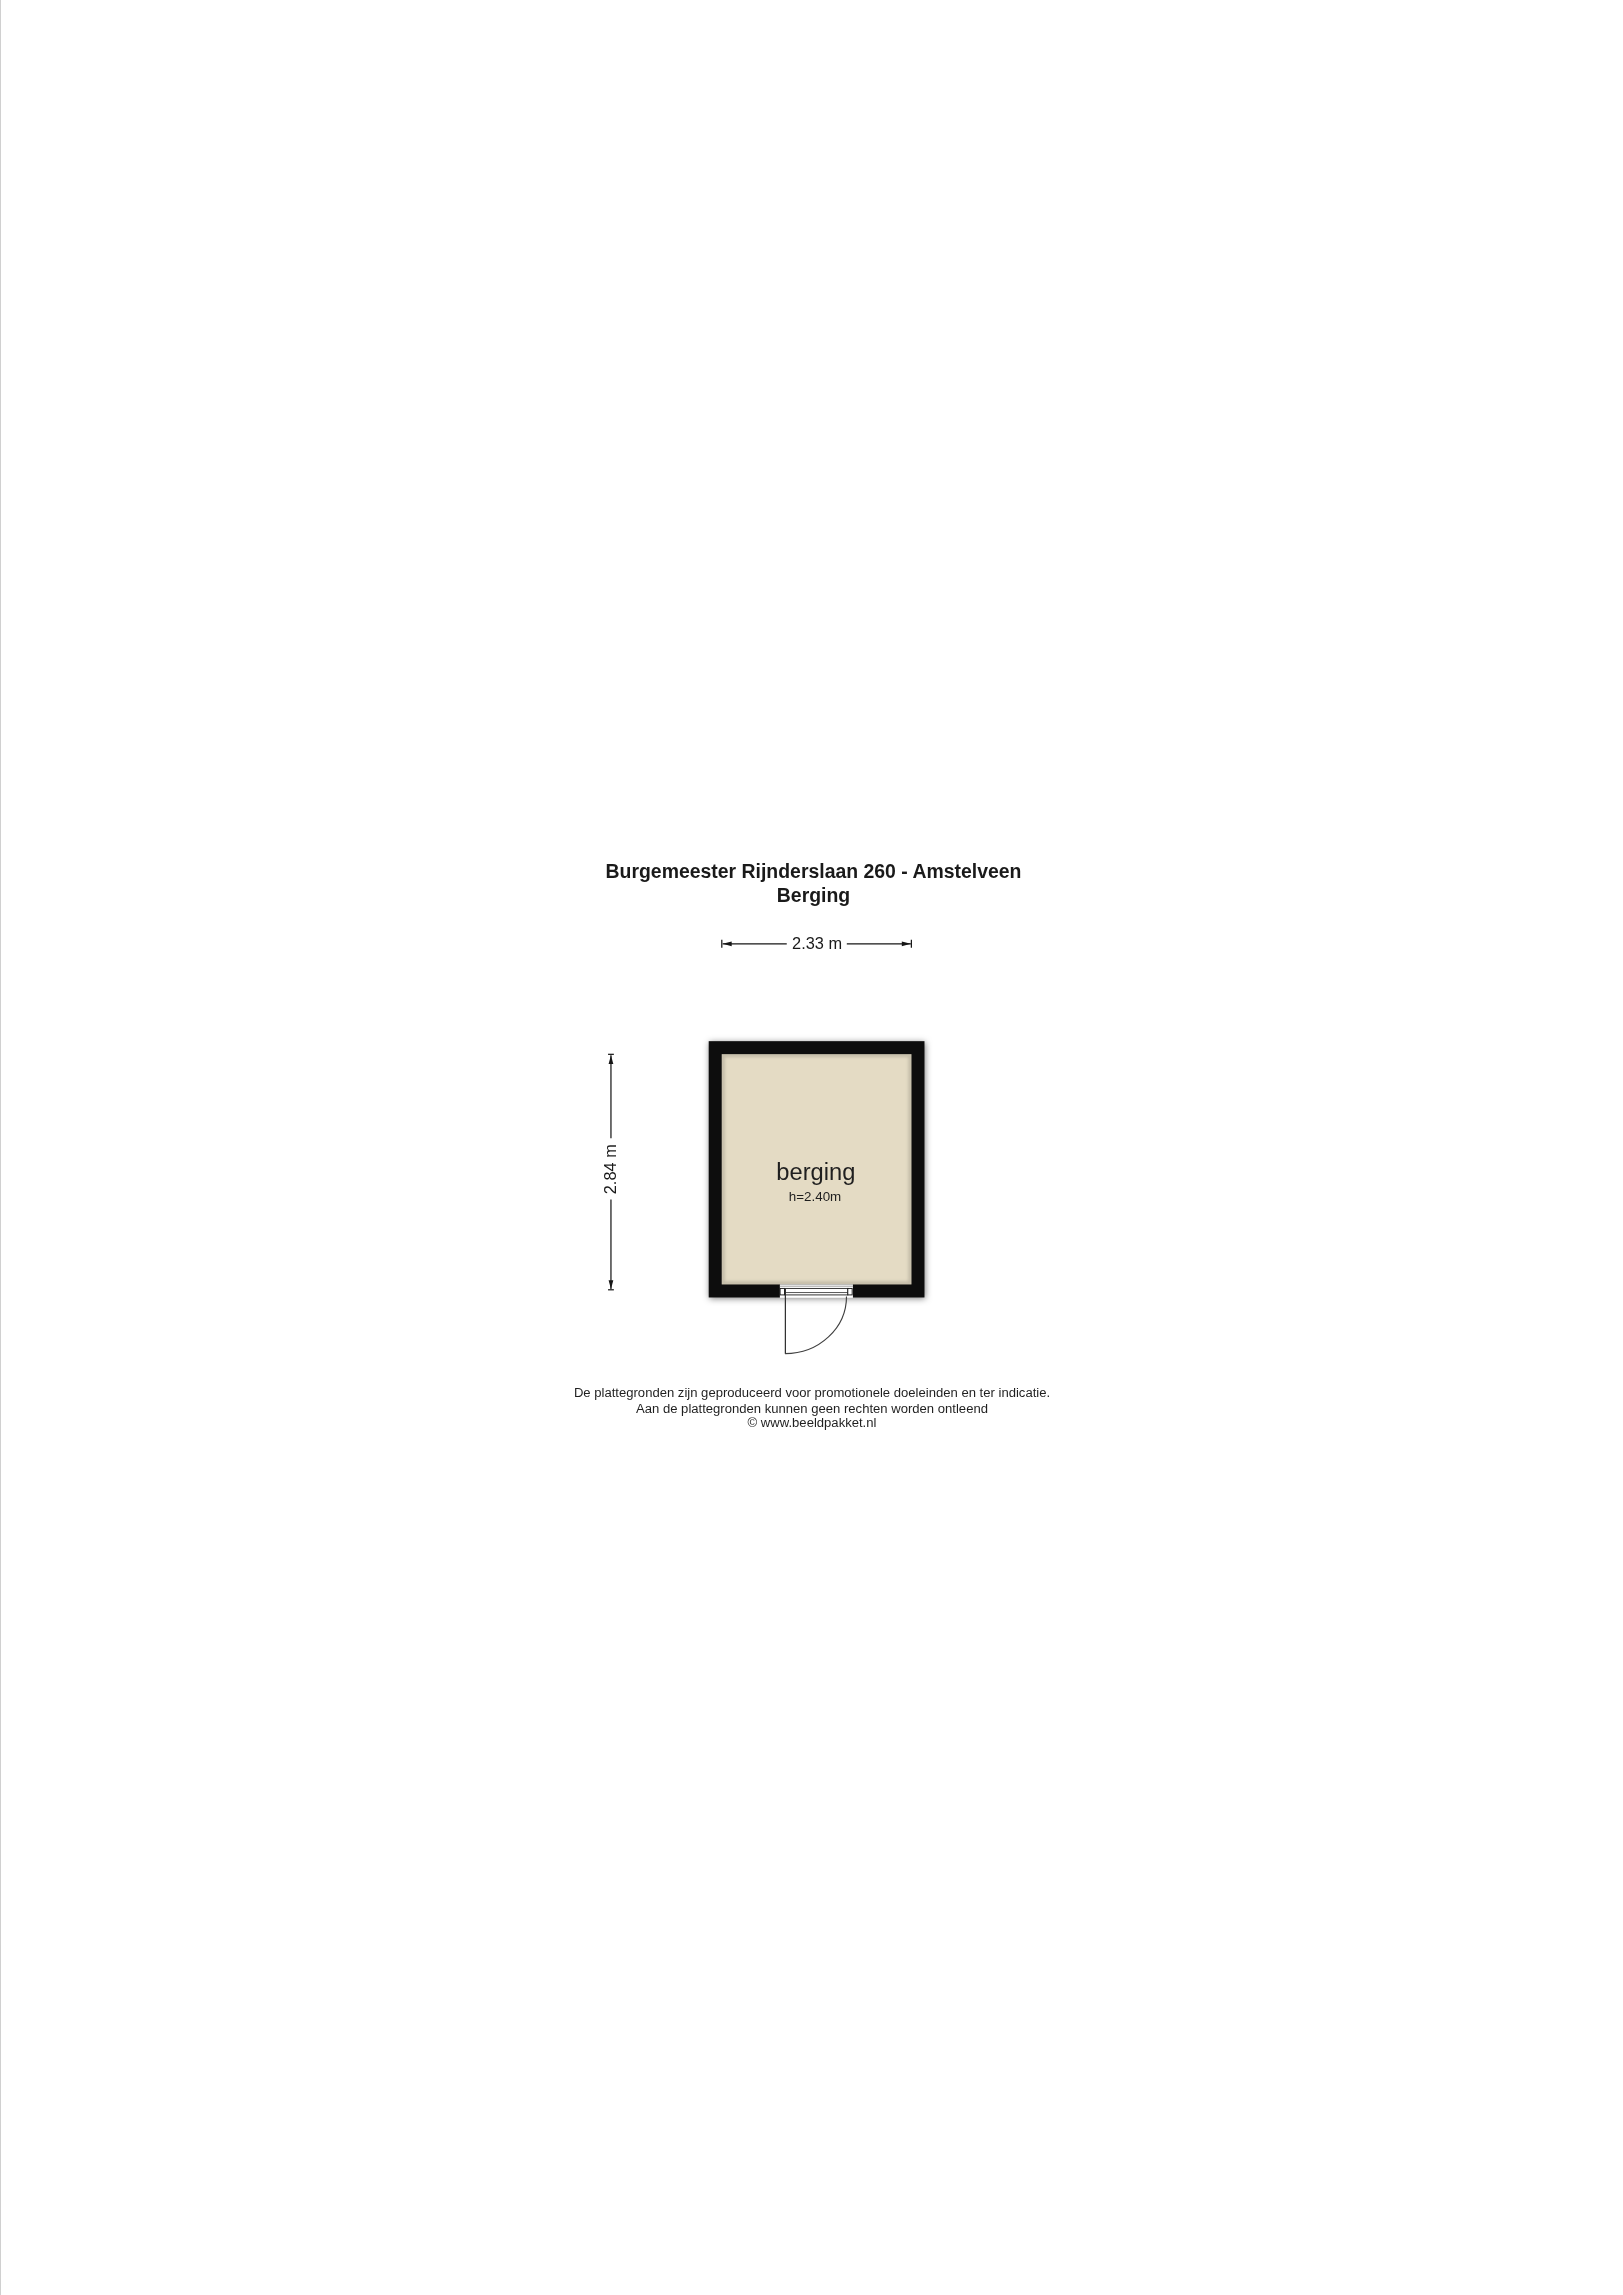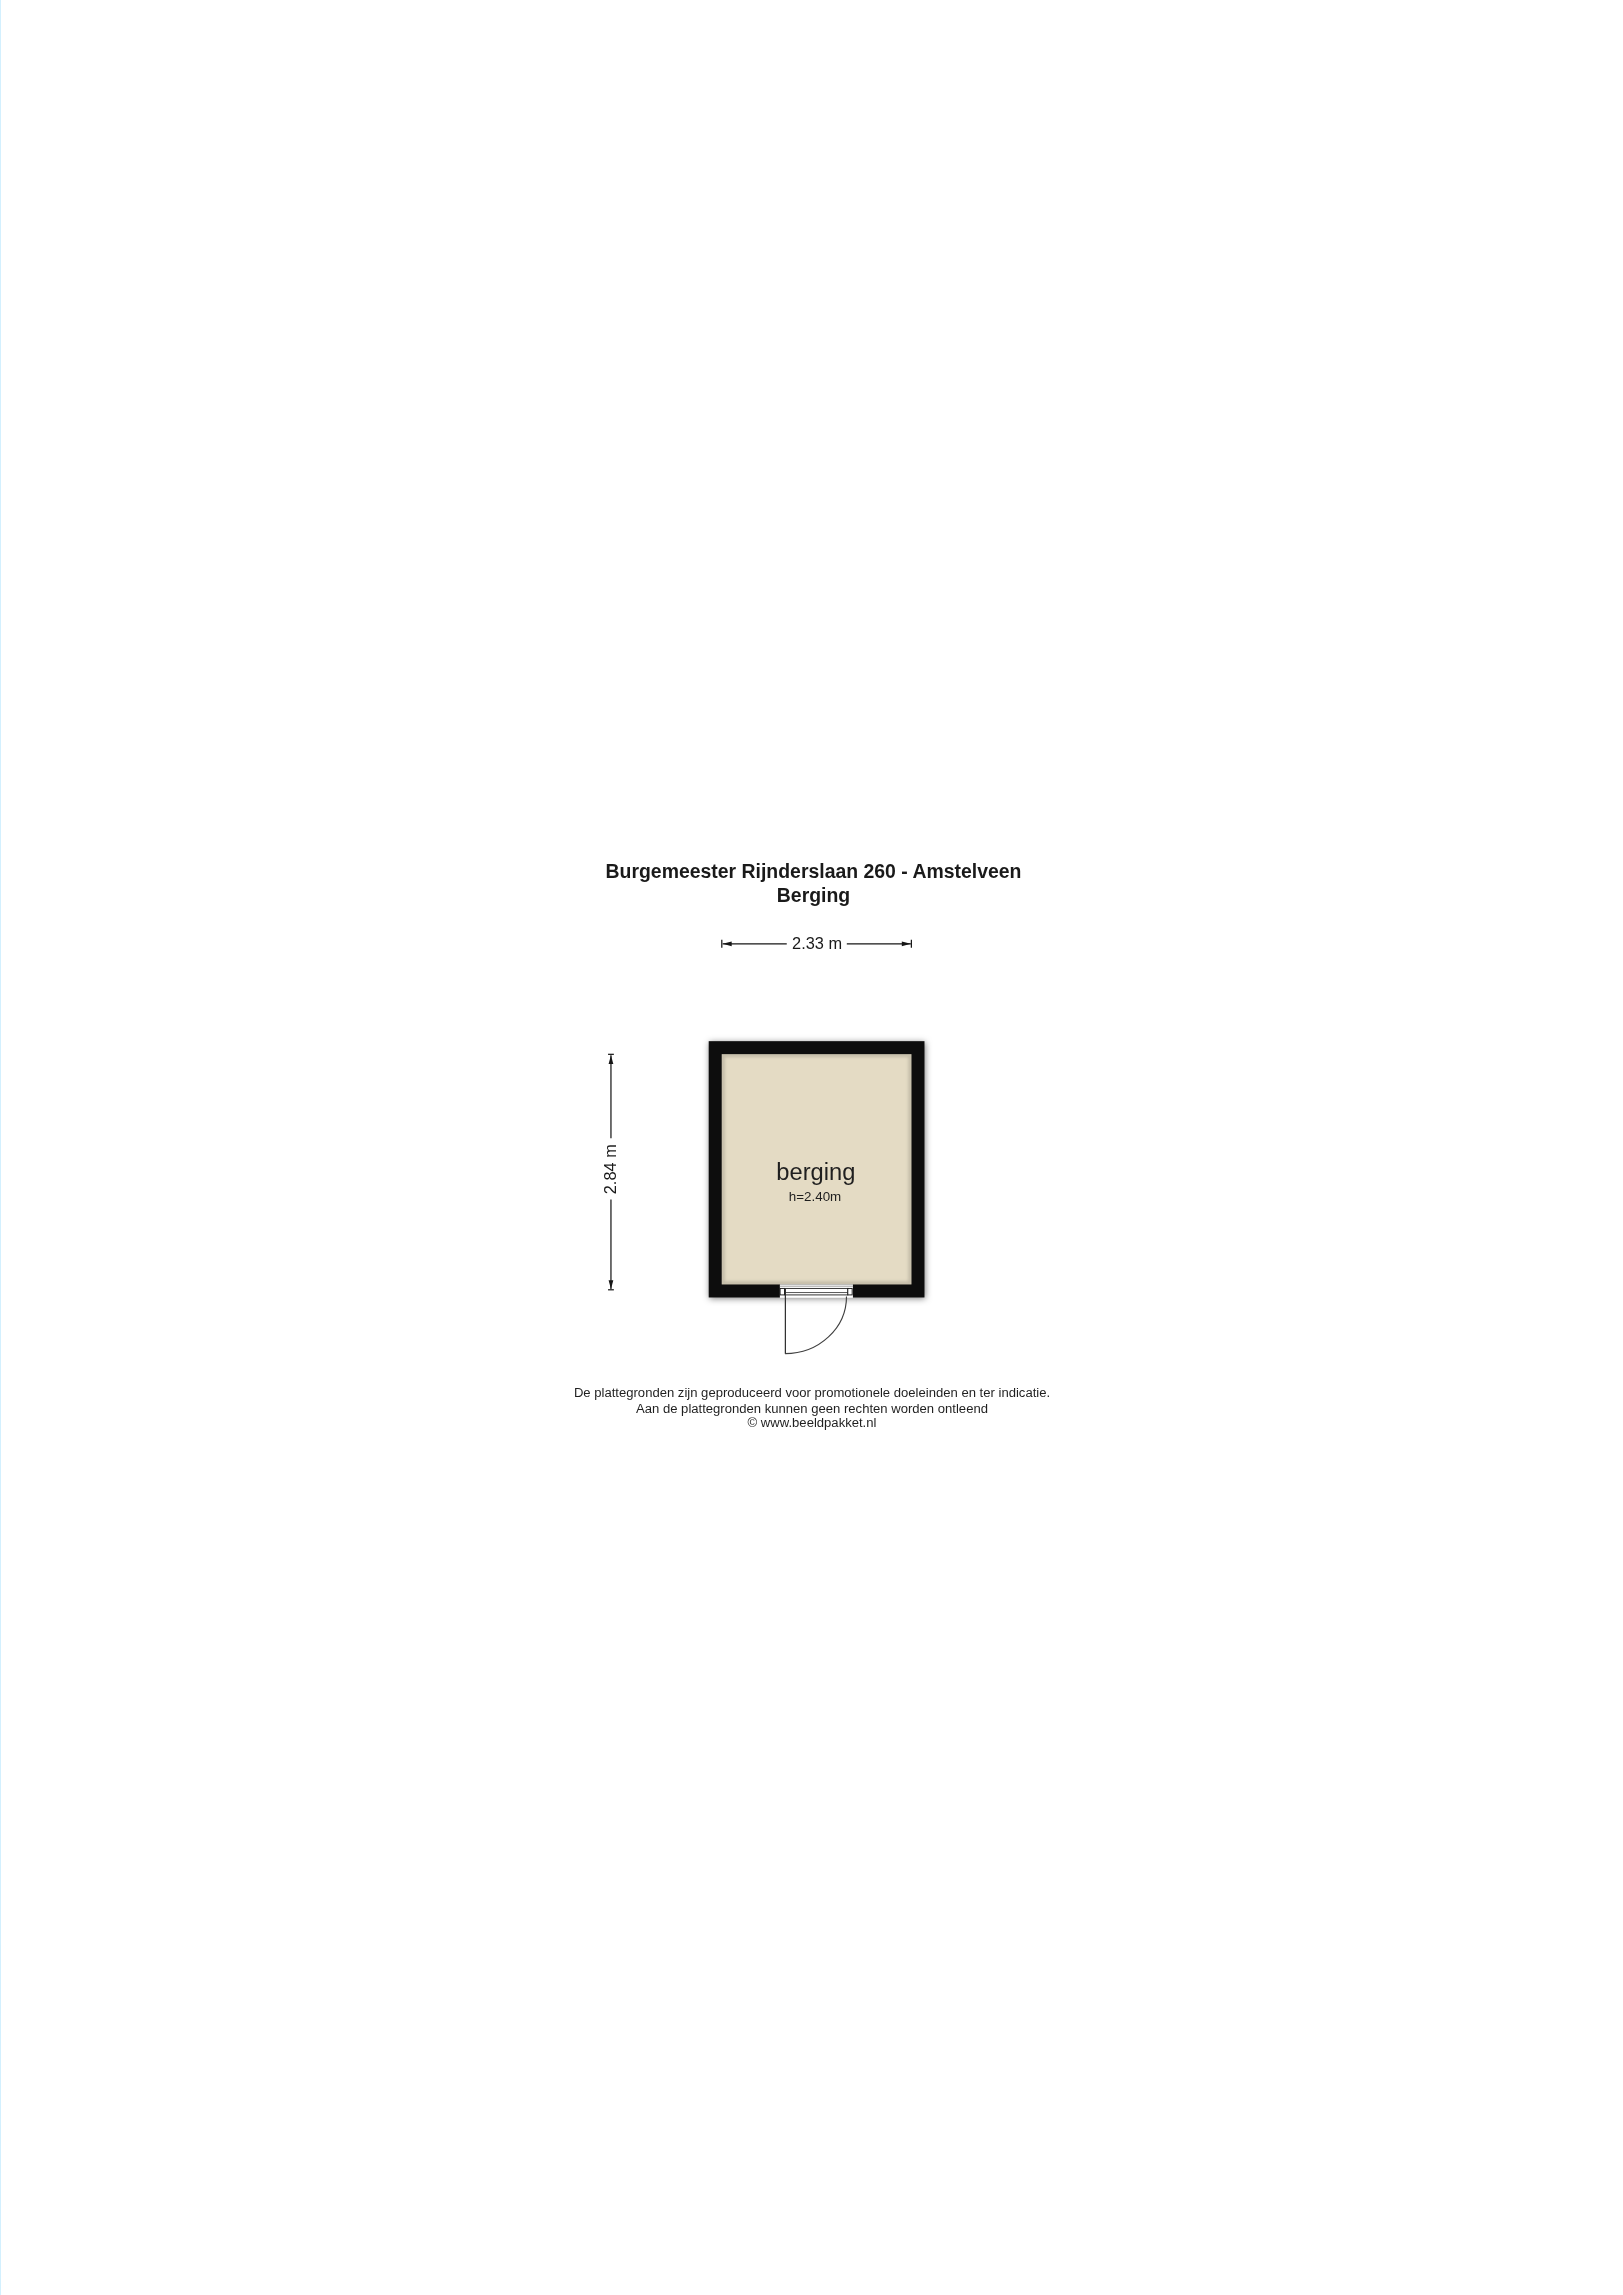--- a/index.html
+++ b/index.html
@@ -1,16 +1,16 @@
 <!DOCTYPE html>
 <html style="font-size:12.2px"><head>
 <meta charset="utf-8">
 <style>
   html,body{margin:0;padding:0;background:#ffffff;}
-  #page{position:relative;width:1624px;height:2295px;background:#7dd3fc;overflow:hidden;}
+  #page{position:relative;width:1624px;height:2295px;background:#737373;overflow:hidden;}
   svg text{font-family:"Liberation Sans", sans-serif;}
 </style>
 </head>
 <body>
 <div id="page">
 <svg width="1624" height="2295" viewBox="0 0 2122 3000">
   <defs>
     <filter id="wallshadow" x="-5%" y="-5%" width="110%" height="110%">
       <feDropShadow dx="1" dy="1.5" stdDeviation="4" flood-color="#000000" flood-opacity="0.5"></feDropShadow>
     </filter>

